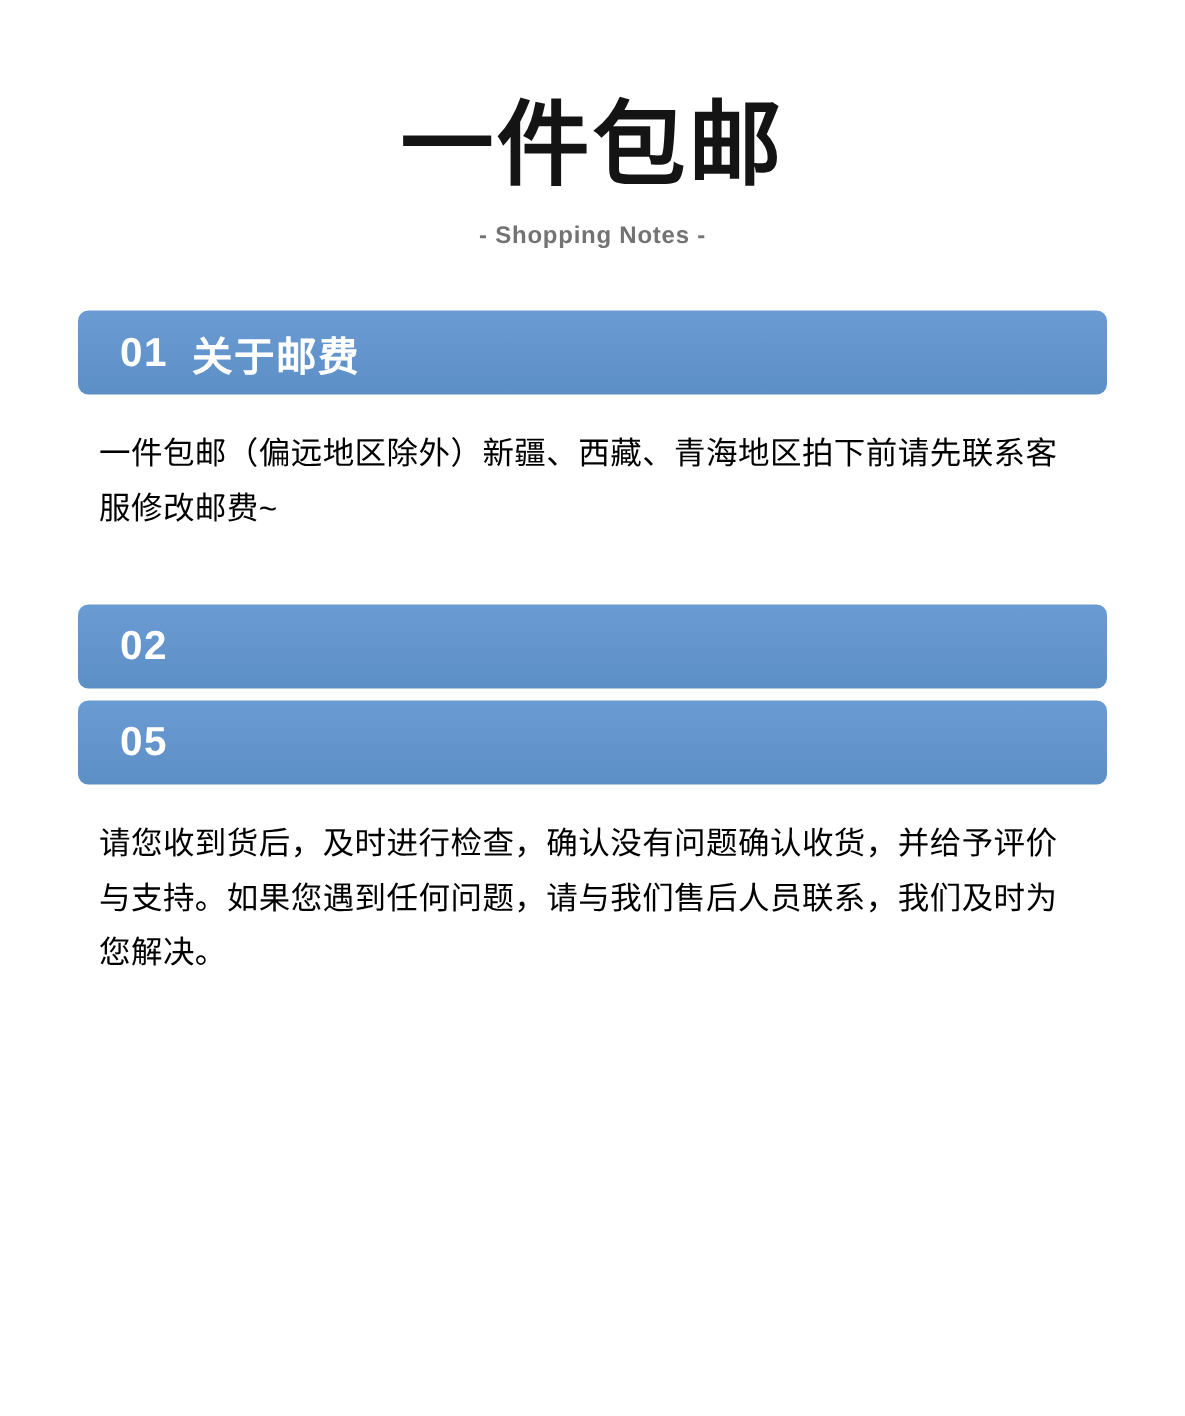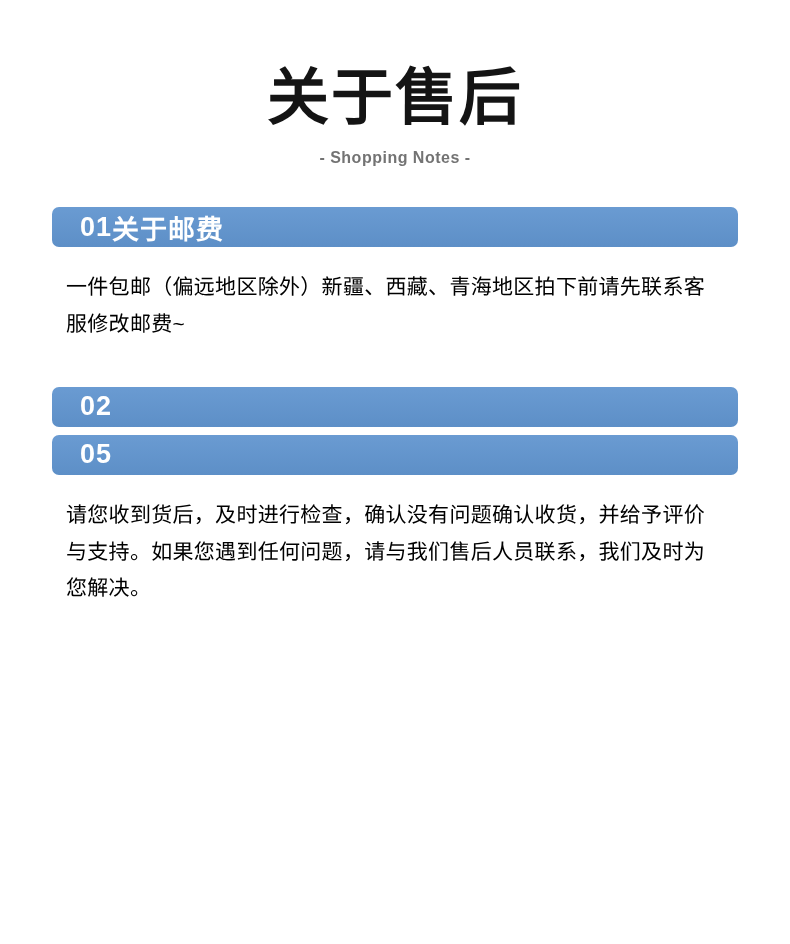--- a/index.html
+++ b/index.html
@@ -46,36 +46,37 @@
   }
   .section {
     margin-bottom: 24px;
   }
   .section:last-child {
     margin-bottom: 0;
   }
   .section-header {
     background: linear-gradient(to bottom, #6a9bd2, #5d8fc7);
     border-radius: 7px;
-    height: 40px;
+    height: 56px;
     display: flex;
     align-items: center;
     padding-left: 28px;
     box-sizing: border-box;
   }
   .section-number {
     color: #ffffff;
     font-size: 27px;
     font-weight: 700;
     letter-spacing: 1px;
   }
   .section-heading {
     color: #ffffff;
     font-size: 27px;
     font-weight: 700;
+    margin-left: 16px;
     letter-spacing: 1px;
   }
   .section-body {
     padding: 22px 14px 0 14px;
     font-size: 21px;
     line-height: 1.75;
     color: #000000;
     letter-spacing: 0.3px;
   }
   .section-body p {
@@ -85,21 +86,21 @@
   .sec-2 .section-body { padding-bottom: 10px; }
   .sec-3 .section-body { padding-bottom: 0; }
   .sec-1 { margin-bottom: 28px; }
   .sec-2 { margin-bottom: 8px; }
 </style>
 </head>
 <body>
 
 <div class="page">
 
-  <h1 class="main-title">关于售后</h1>
+  <h1 class="main-title">一件包邮</h1>
   <div class="sub-title">- Shopping Notes -</div>
 
   <div class="sections">
 
     <section class="section sec-1">
       <div class="section-header">
         <span class="section-number">01</span>
         <span class="section-heading">关于邮费</span>
       </div>
       <div class="section-body">

